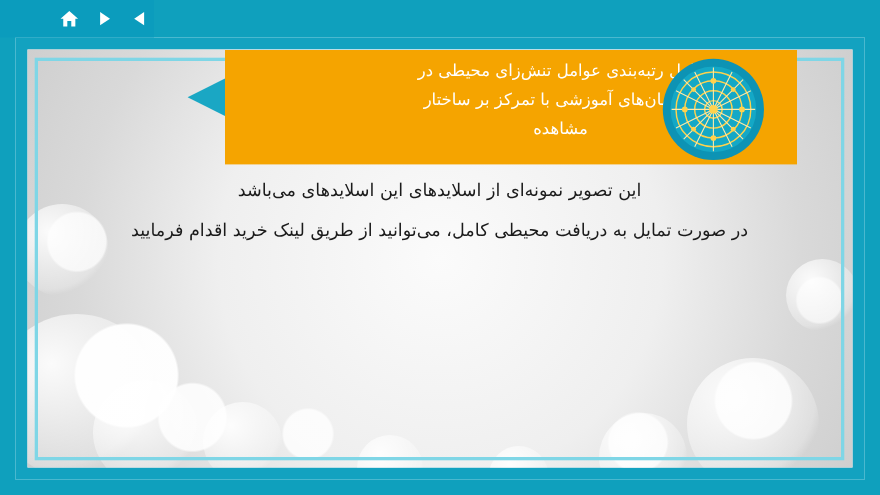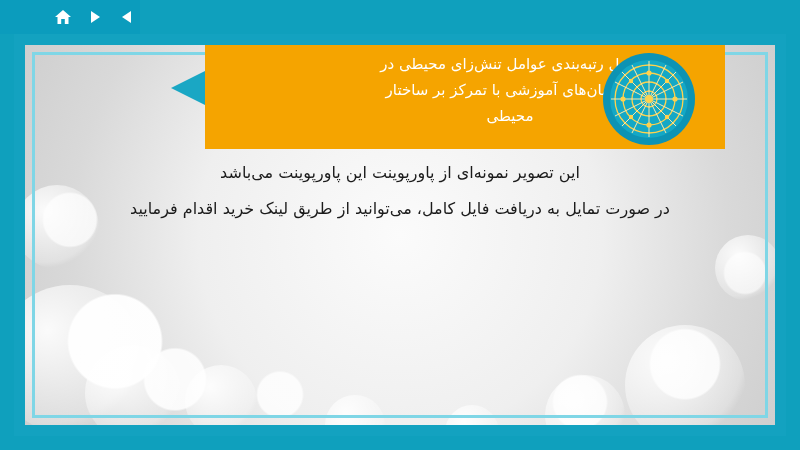--- a/index.html
+++ b/index.html
@@ -184,21 +184,21 @@
       <div class="bokeh" style="left:300px; top:350px; width:60px; height:60px;"></div>
       <div class="bokeh" style="left:420px; top:360px; width:54px; height:54px;"></div>
 
       <div class="slide-inner-border"></div>
 
       <div class="title-banner">
         <div class="tail"></div>
         <div class="title-text">
           <div>کامل رتبه‌بندی عوامل تنش‌زای محیطی در</div>
           <div>سازمان‌های آموزشی با تمرکز بر ساختار</div>
-          <div>محیطی</div>
+          <div>مشاهده</div>
         </div>
       </div>
 
       <div class="medallion">
         <svg width="96" height="96" viewBox="0 0 96 96" aria-hidden="true">
           <circle cx="48" cy="48" r="46" fill="#0d93b4"></circle>
           <circle cx="48" cy="48" r="39" fill="#14a8c6"></circle>
           <g stroke="#ffd24d" stroke-width="1.3" fill="none">
             <circle cx="48" cy="48" r="34"></circle>
             <circle cx="48" cy="48" r="26"></circle>
@@ -217,18 +217,18 @@
             <circle cx="74" cy="48" r="2.6"></circle>
             <circle cx="30" cy="30" r="2.2"></circle>
             <circle cx="66" cy="30" r="2.2"></circle>
             <circle cx="30" cy="66" r="2.2"></circle>
             <circle cx="66" cy="66" r="2.2"></circle>
           </g>
         </svg>
       </div>
 
       <div class="body-text">
-        <div class="body-line">این تصویر نمونه‌ای از پاورپوینت این پاورپوینت می‌باشد</div>
-        <div class="body-line">در صورت تمایل به دریافت فایل کامل، می‌توانید از طریق لینک خرید اقدام فرمایید</div>
+        <div class="body-line">این تصویر نمونه‌ای از اسلایدهای این اسلایدهای می‌باشد</div>
+        <div class="body-line">در صورت تمایل به دریافت محیطی کامل، می‌توانید از طریق لینک خرید اقدام فرمایید</div>
       </div>
     </div>
   </div>
 </div>
 
 </body></html>

